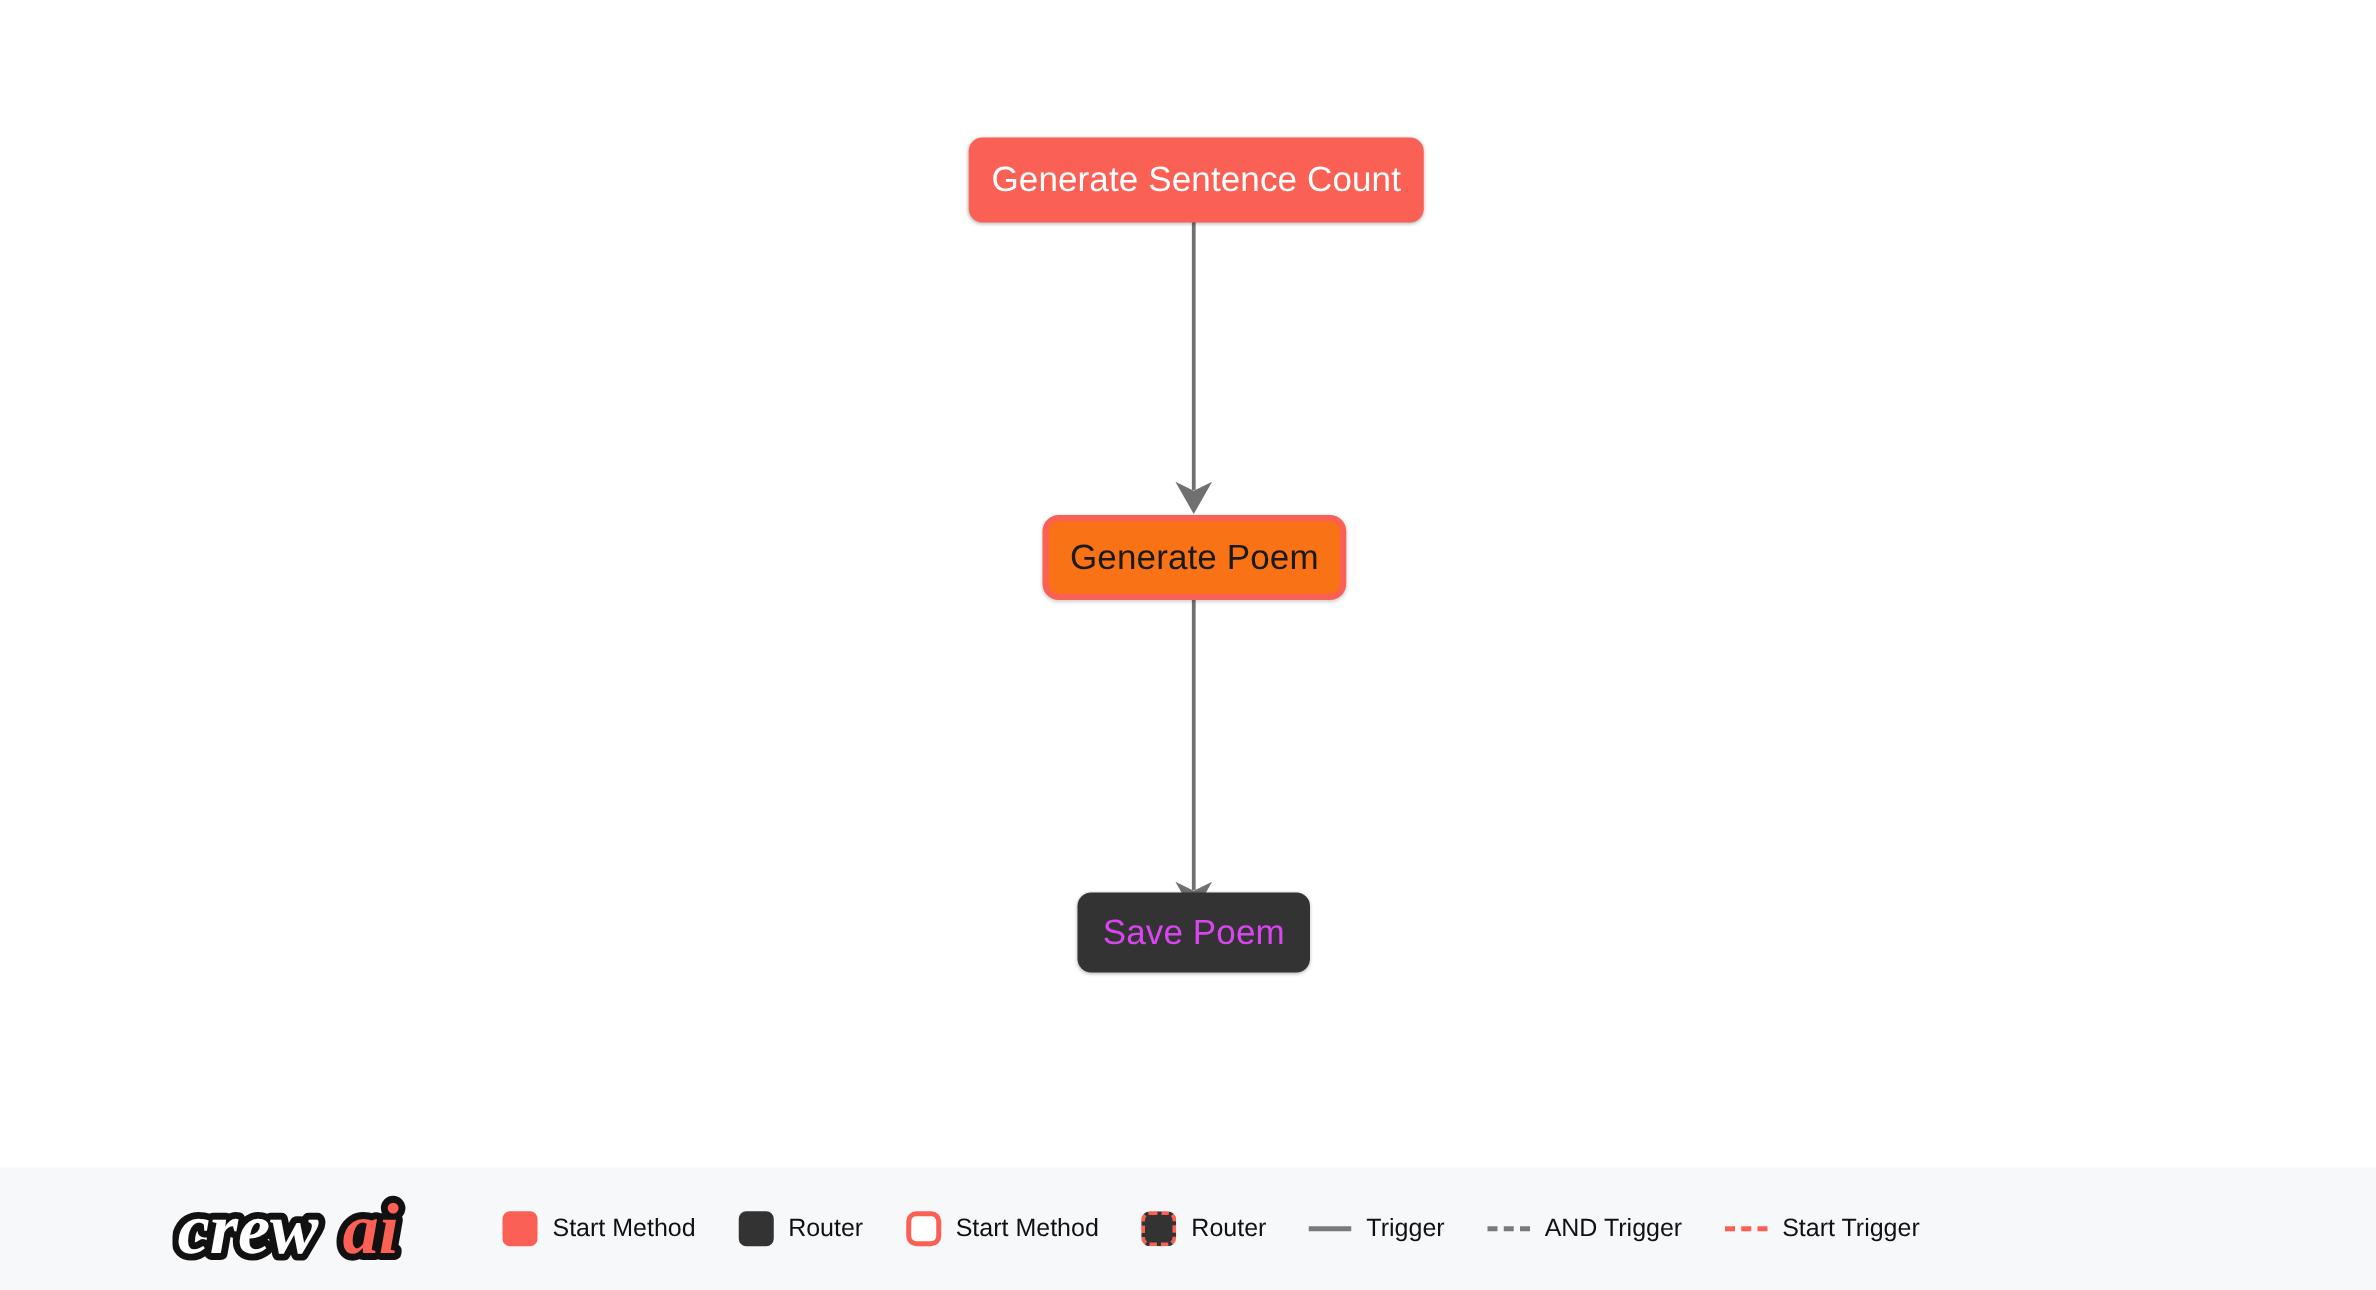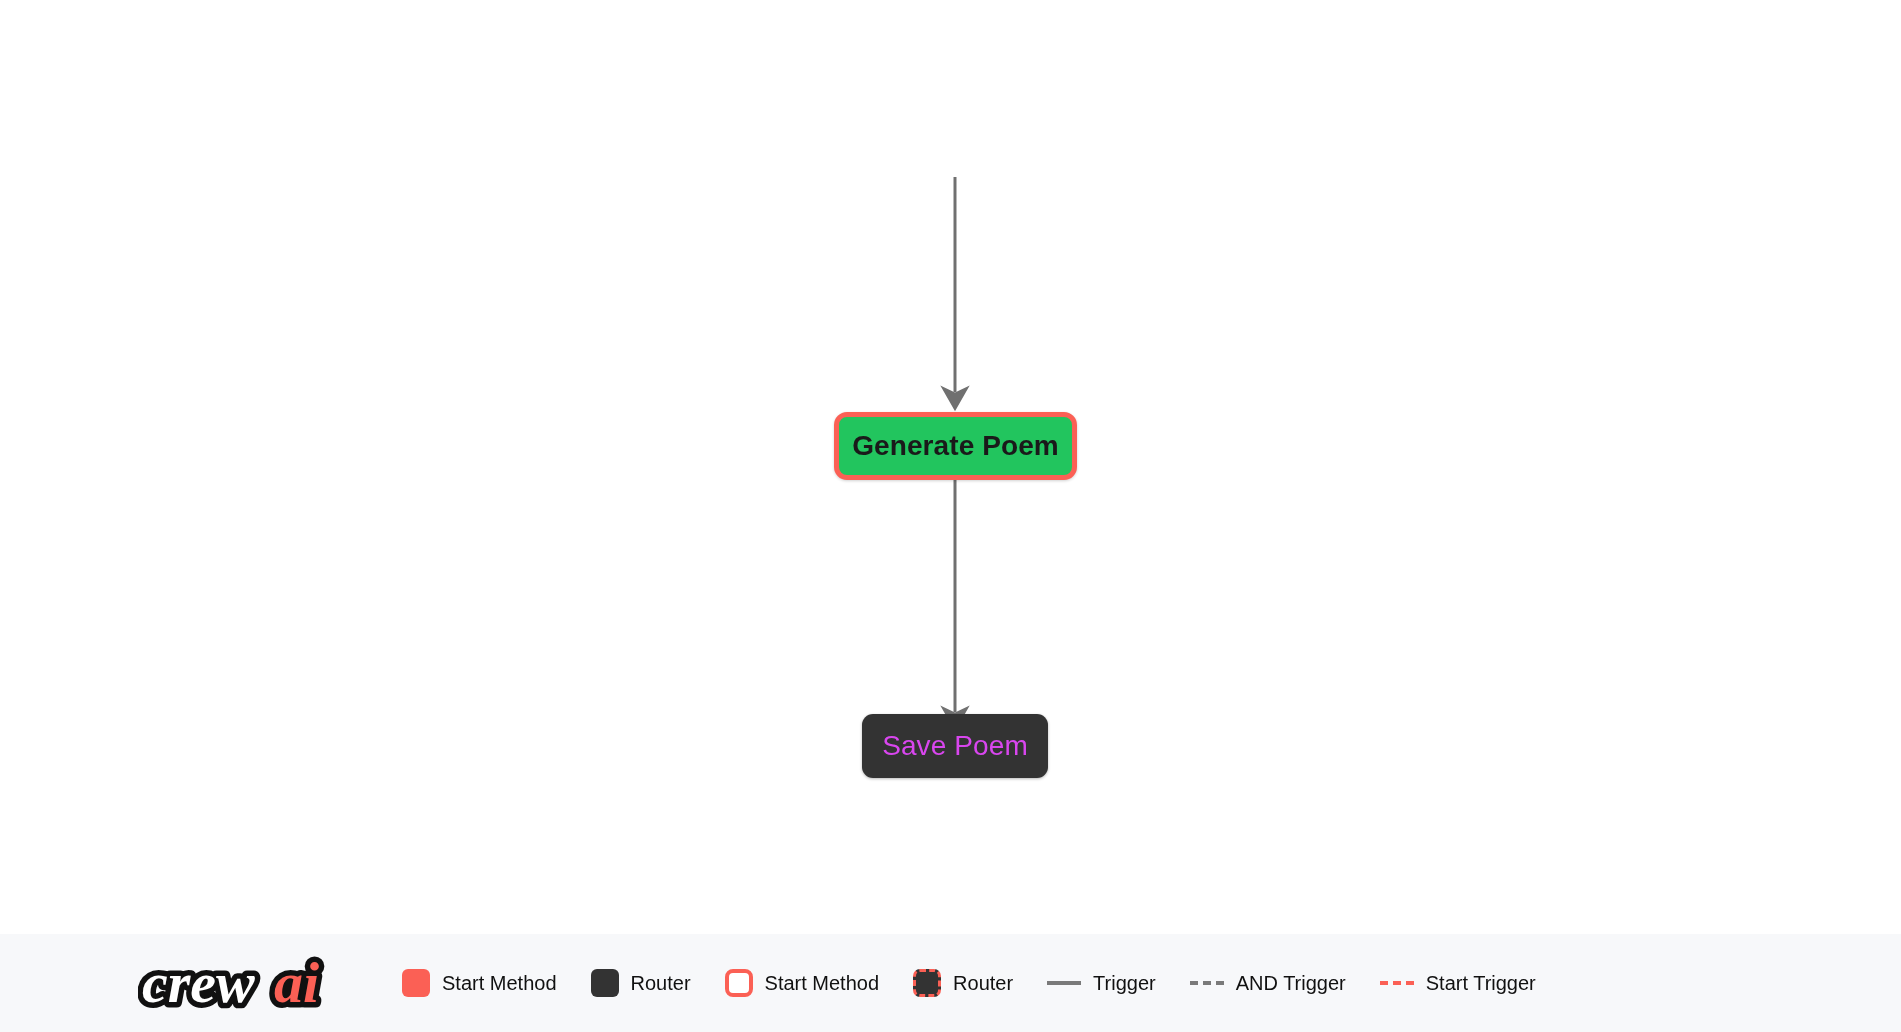--- a/index.html
+++ b/index.html
@@ -46,27 +46,26 @@
   }
 
   .node-start {
     background: #fb6055;
     color: #ffffff;
     font-size: 28px;
     box-shadow: 0 1px 3px rgba(0,0,0,0.28);
   }
 
   .node-crew {
-    background: #22c55e;
+    background: #f97316;
     color: #1a1a1a;
     font-size: 28px;
     border: 5px solid #fb6055;
     border-radius: 13px;
     box-shadow: 0 1px 3px rgba(0,0,0,0.18);
-    font-weight: bold;
   }
 
   .node-method {
     background: #333333;
     color: #d946ef;
     font-size: 28px;
     box-shadow: 0 1px 3px rgba(0,0,0,0.28);
   }
 
   
@@ -133,20 +132,23 @@
       <marker id="arrowhead" markerWidth="11" markerHeight="11" refX="2.2" refY="5.5" orient="auto" markerUnits="strokeWidth">
         <path d="M 0 0.6 L 8.6 5.5 L 0 10.4 L 2.4 5.5 Z" fill="#707070"></path>
       </marker>
     </defs>
 
     <line x1="955" y1="177" x2="955" y2="392" stroke="#707070" stroke-width="3" marker-end="url(#arrowhead)"></line>
 
     <line x1="955" y1="455" x2="955" y2="712" stroke="#707070" stroke-width="3" marker-end="url(#arrowhead)"></line>
   </svg>
 
+  <div class="flow-node node-start" style="left:775px; top:110px; width:364px; height:68px;">
+    <span>Generate Sentence Count</span>
+  </div>
 
   <div class="flow-node node-crew" style="left:834px; top:412px; width:243px; height:68px;">
     <span>Generate Poem</span>
   </div>
 
   <div class="flow-node node-method" style="left:862px; top:714px; width:186px; height:64px;">
     <span>Save Poem</span>
   </div>
 
 </div>

